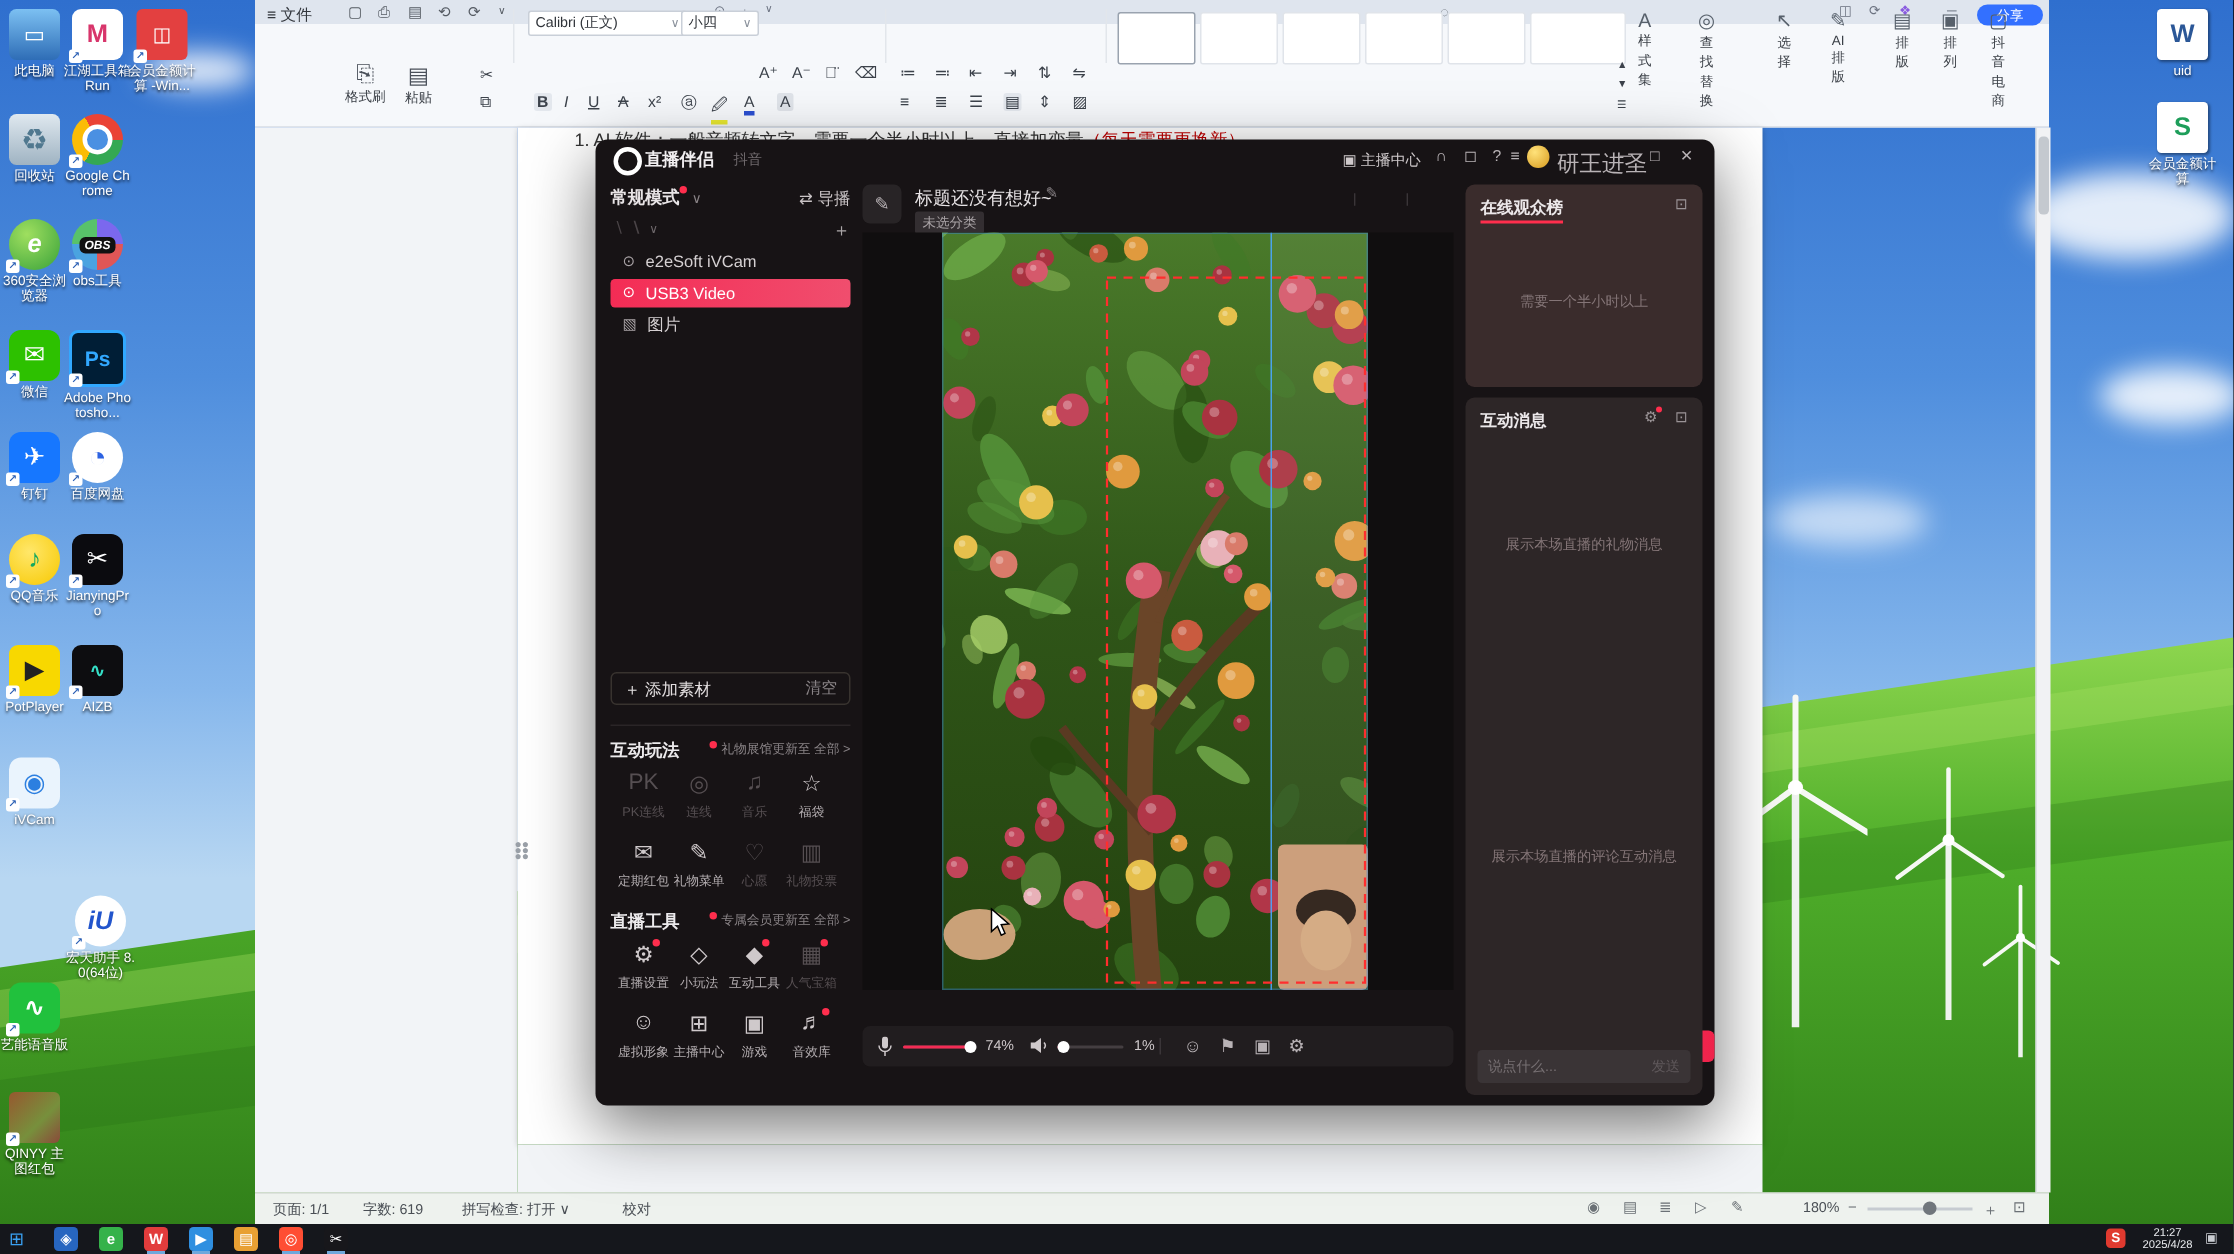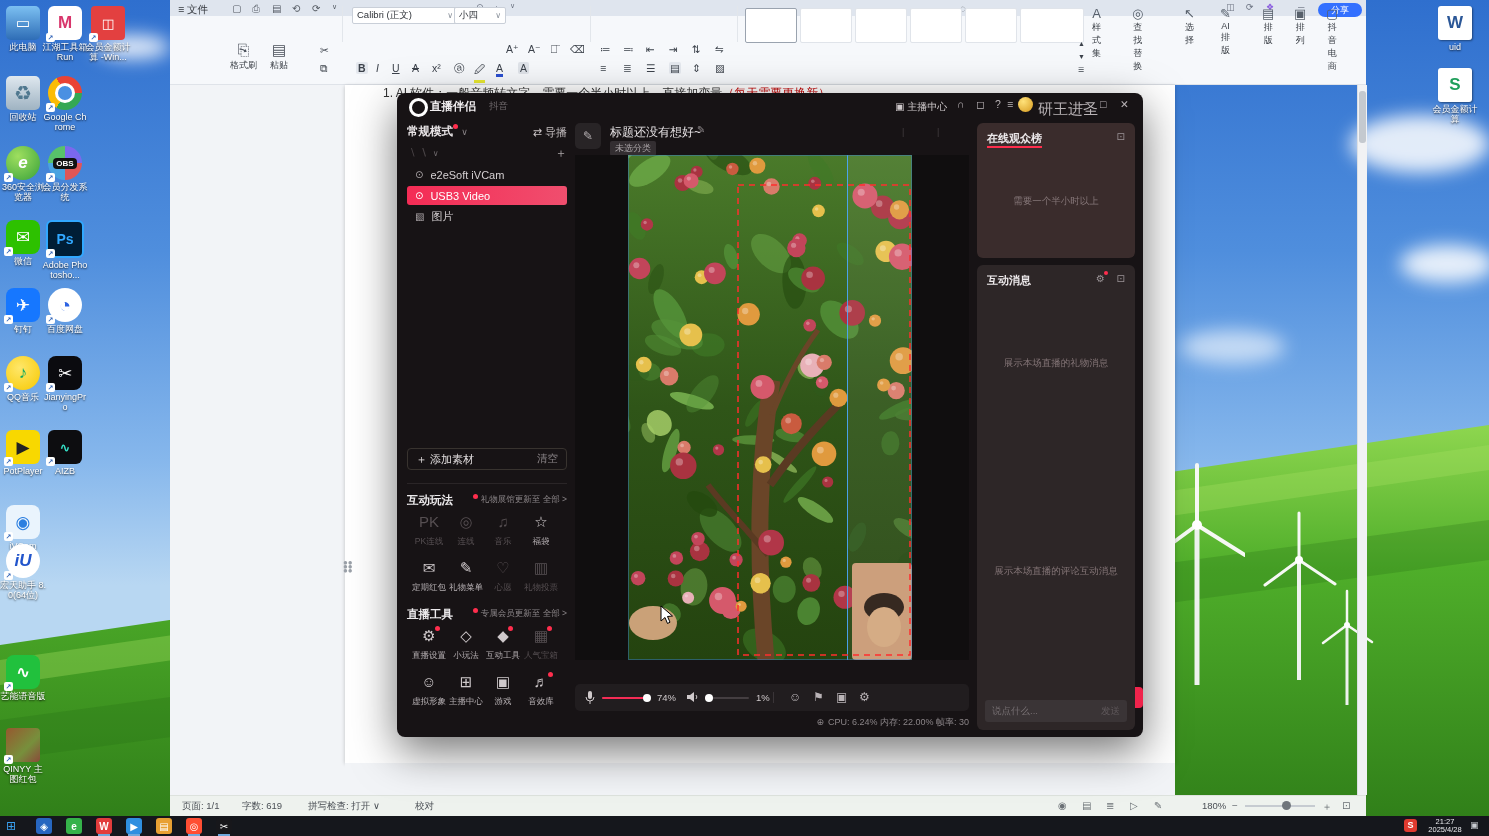--- a/index.html
+++ b/index.html
@@ -32,21 +32,21 @@
   .a-qqm .art{background:radial-gradient(circle at 40% 35%,#ffe76a,#f7c800);border-radius:50%;color:#12a85f;}
   .a-pot .art{background:#f8d800;border-radius:6px;color:#222;}
   .a-ivcam .art{background:#eaf4fd;border-radius:8px;color:#2c7fe0;}
   .a-iu .art{background:#fff;border-radius:50%;color:#2255cc;font-style:italic;}
   .a-voice .art{background:#21c13d;border-radius:8px;}
   .a-qinyy .art{background:linear-gradient(135deg,#96582f,#77903c 60%,#8a4a3a);border-radius:4px;}
   .a-jtool .art{background:#fff;border-radius:6px;color:#d8356b;}
   .a-chrome .art{background:conic-gradient(from -30deg,#ea4335 0 120deg,#34a853 0 240deg,#fbbc05 0 360deg);border-radius:50%;}
   .a-chrome .art::after{content:"";position:absolute;width:14px;height:14px;background:#4a90e2;
     border:3px solid #fff;border-radius:50%;}
-  .a-obs .art{background:conic-gradient(#7b68ee 0 25%,#e05656 0 50%,#4aa3e0 0 75%,#58c26a 0 100%);border-radius:50%;}
+  .a-obs .art{background:conic-gradient(#7b68ee 0 25%,#e05656 0 50%,#4aa3e0 0 75%,#58c26a 0 100%);border-radius:50%;font-style:italic;}
   .a-obs .g{background:#111;border-radius:4px;padding:1px 3px;font-size:8px;}
   .a-ps .art{background:#001e36;border-radius:6px;border:2px solid #31a8ff;color:#31a8ff;font-size:14px;}
   .a-baidu .art{background:#fff;border-radius:50%;color:#2d63e2;font-size:20px;}
   .a-jy .art{background:#0b0b0f;border-radius:8px;}
   .a-aizb .art{background:#0d0d10;border-radius:6px;color:#35e0c8;font-size:13px;}
   .a-vip .art{background:#e34040;border-radius:4px;font-size:13px;}
   .a-wdoc .art{background:#fff;border-radius:3px;color:#2b5797;box-shadow:1px 1px 2px rgba(0,0,0,.4);}
   .a-sdoc .art{background:#fff;border-radius:3px;color:#1e9e5a;box-shadow:1px 1px 2px rgba(0,0,0,.4);}
 
   
@@ -275,21 +275,21 @@
           <span class="g">▶</span>
         </div>
         <div class="lbl">PotPlayer</div>
       </div>
       <div class="dicon a-ivcam" style="left: 0px; top: 505px;">
         <div class="art">
           <span class="g">◉</span>
         </div>
         <div class="lbl">iVCam</div>
       </div>
-      <div class="dicon a-iu" style="left: 0px; top: 544px;">
+      <div class="dicon a-iu" style="left: 0px; top: 597px; padding-left: 44px;">
         <div class="art">
           <span class="g">iU</span>
         </div>
         <div class="lbl">宏天助手 8.0(64位)</div>
       </div>
       <div class="dicon a-voice" style="left: 0px; top: 655px;">
         <div class="art">
           <span class="g">∿</span>
         </div>
         <div class="lbl">艺能语音版</div>
@@ -311,21 +311,21 @@
       <div class="dicon a-chrome" style="left: 42px; top: 76px;">
         <div class="art">
           <span class="g"></span>
         </div>
         <div class="lbl">Google Chrome</div>
       </div>
       <div class="dicon a-obs" style="left: 42px; top: 146px;">
         <div class="art">
           <span class="g">OBS</span>
         </div>
-        <div class="lbl">会员分发系统</div>
+        <div class="lbl">obs工具</div>
       </div>
       <div class="dicon a-ps" style="left: 42px; top: 220px;">
         <div class="art">
           <span class="g">Ps</span>
         </div>
         <div class="lbl">Adobe Photosho...</div>
       </div>
       <div class="dicon a-baidu" style="left: 42px; top: 288px;">
         <div class="art">
           <span class="g">◔</span>
@@ -926,23 +926,20 @@
       <span class="ctrl-val" style="left:181px;">1%</span>
       <div id="ctrl-sep" style="left:198px;"></div>
       <span class="ctrl-ico" style="left:214px;">☺</span>
       <span class="ctrl-ico" style="left:238px;">⚑</span>
       <span class="ctrl-ico" style="left:261px;">▣</span>
       <span class="ctrl-ico" style="left:284px;">⚙</span>
       <div id="start-btn">
           <span>开始直播</span>
         </div>
     </div>
-    <div class="abs" id="stats">
-      <span style="margin-right:4px;">⊕</span><span>CPU: 6.24%   内存: 22.00%   帧率: 30</span>
-    </div>
 
     <div class="card" id="card-viewers">
       <span class="card-h"><span id="viewers-title">在线观众榜</span></span>
       <span class="card-ico" style="right:10px;">⊡</span>
       <span class="empty-txt" style="top:72px;">需要一个半小时以上</span>
     </div>
     <div class="card" id="card-msg">
       <span class="card-h">互动消息</span>
       <span class="card-ico" style="right:30px;">⚙<span class="rd"></span></span>
       <span class="card-ico" style="right:10px;">⊡</span>

